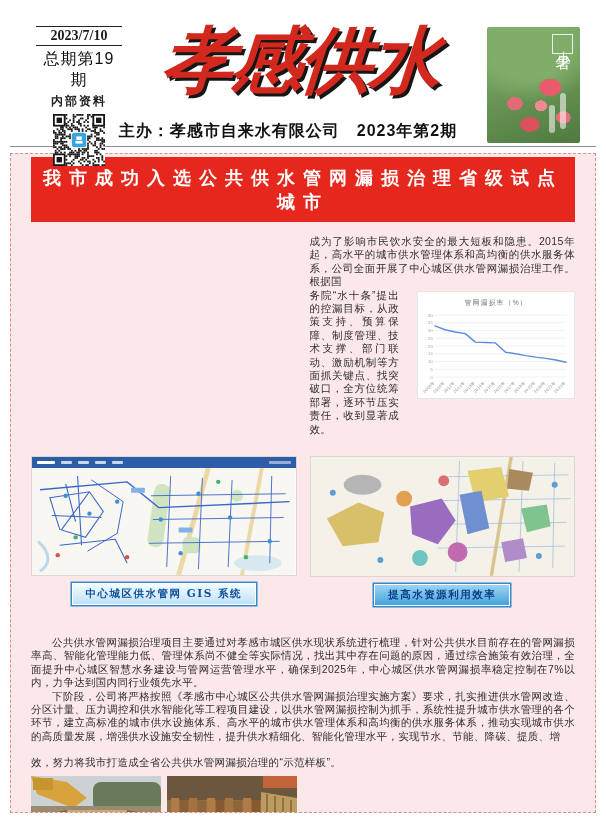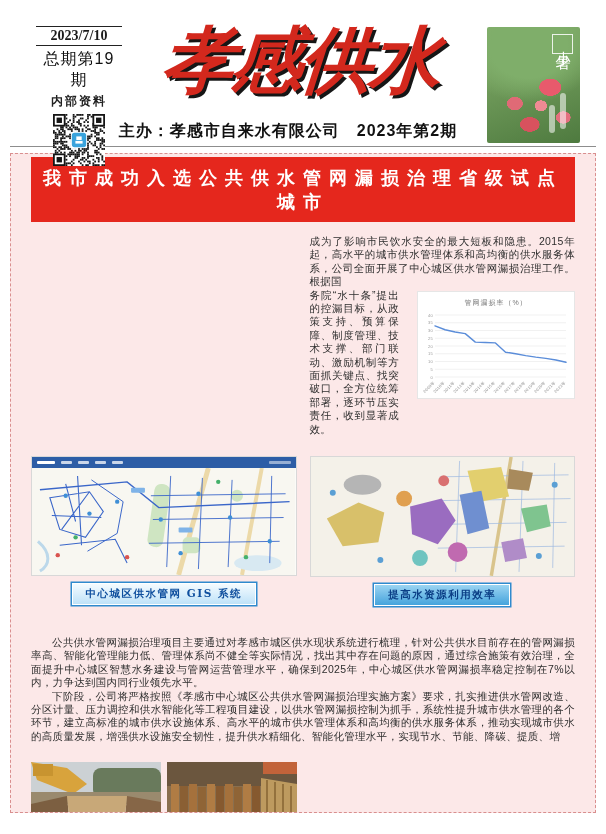--- a/index.html
+++ b/index.html
@@ -602,20 +602,21 @@
         <figcaption class="badge badge-filled">提高水资源利用效率</figcaption>
       </figure>
     </section>
 
     <section class="cols bottom">
       <div class="col">
         <p>公共供水管网漏损治理项目主要通过对孝感市城区供水现状系统进行梳理，针对公共供水目前存在的管网漏损率高、智能化管理能力低、管理体系尚不健全等实际情况，找出其中存在问题的原因，通过综合施策有效治理，全面提升中心城区智慧水务建设与管网运营管理水平，确保到2025年，中心城区供水管网漏损率稳定控制在7%以内，力争达到国内同行业领先水平。</p>
         <p>下阶段，公司将严格按照《孝感市中心城区公共供水管网漏损治理实施方案》要求，扎实推进供水管网改造、分区计量、压力调控和供水智能化等工程项目建设，以供水管网漏损控制为抓手，系统性提升城市供水管理的各个环节，建立高标准的城市供水设施体系、高水平的城市供水管理体系和高均衡的供水服务体系，推动实现城市供水的高质量发展，增强供水设施安全韧性，提升供水精细化、智能化管理水平，实现节水、节能、降碳、提质、增</p>
       </div>
       <div class="col">
+        <p class="cont">效，努力将我市打造成全省公共供水管网漏损治理的“示范样板”。</p>
 
         <div class="photos">
           <svg viewBox="0 0 130 138" preserveAspectRatio="none">
             <rect x="0" y="0" width="130" height="36" fill="#ccd1d4"></rect>
             <rect x="62" y="6" width="68" height="30" rx="8" fill="#697a5c"></rect>
             <polygon points="0,0 36,6 56,22 42,32 6,18" fill="#d8a33c"></polygon>
             <rect x="2" y="2" width="20" height="12" fill="#c89430"></rect>
             <rect x="0" y="30" width="130" height="12" fill="#9a8a6e"></rect>
             <polygon points="0,42 36,34 46,138 0,138" fill="#7c5f41"></polygon>
             <polygon points="96,34 130,40 130,138 86,138" fill="#866647"></polygon>

